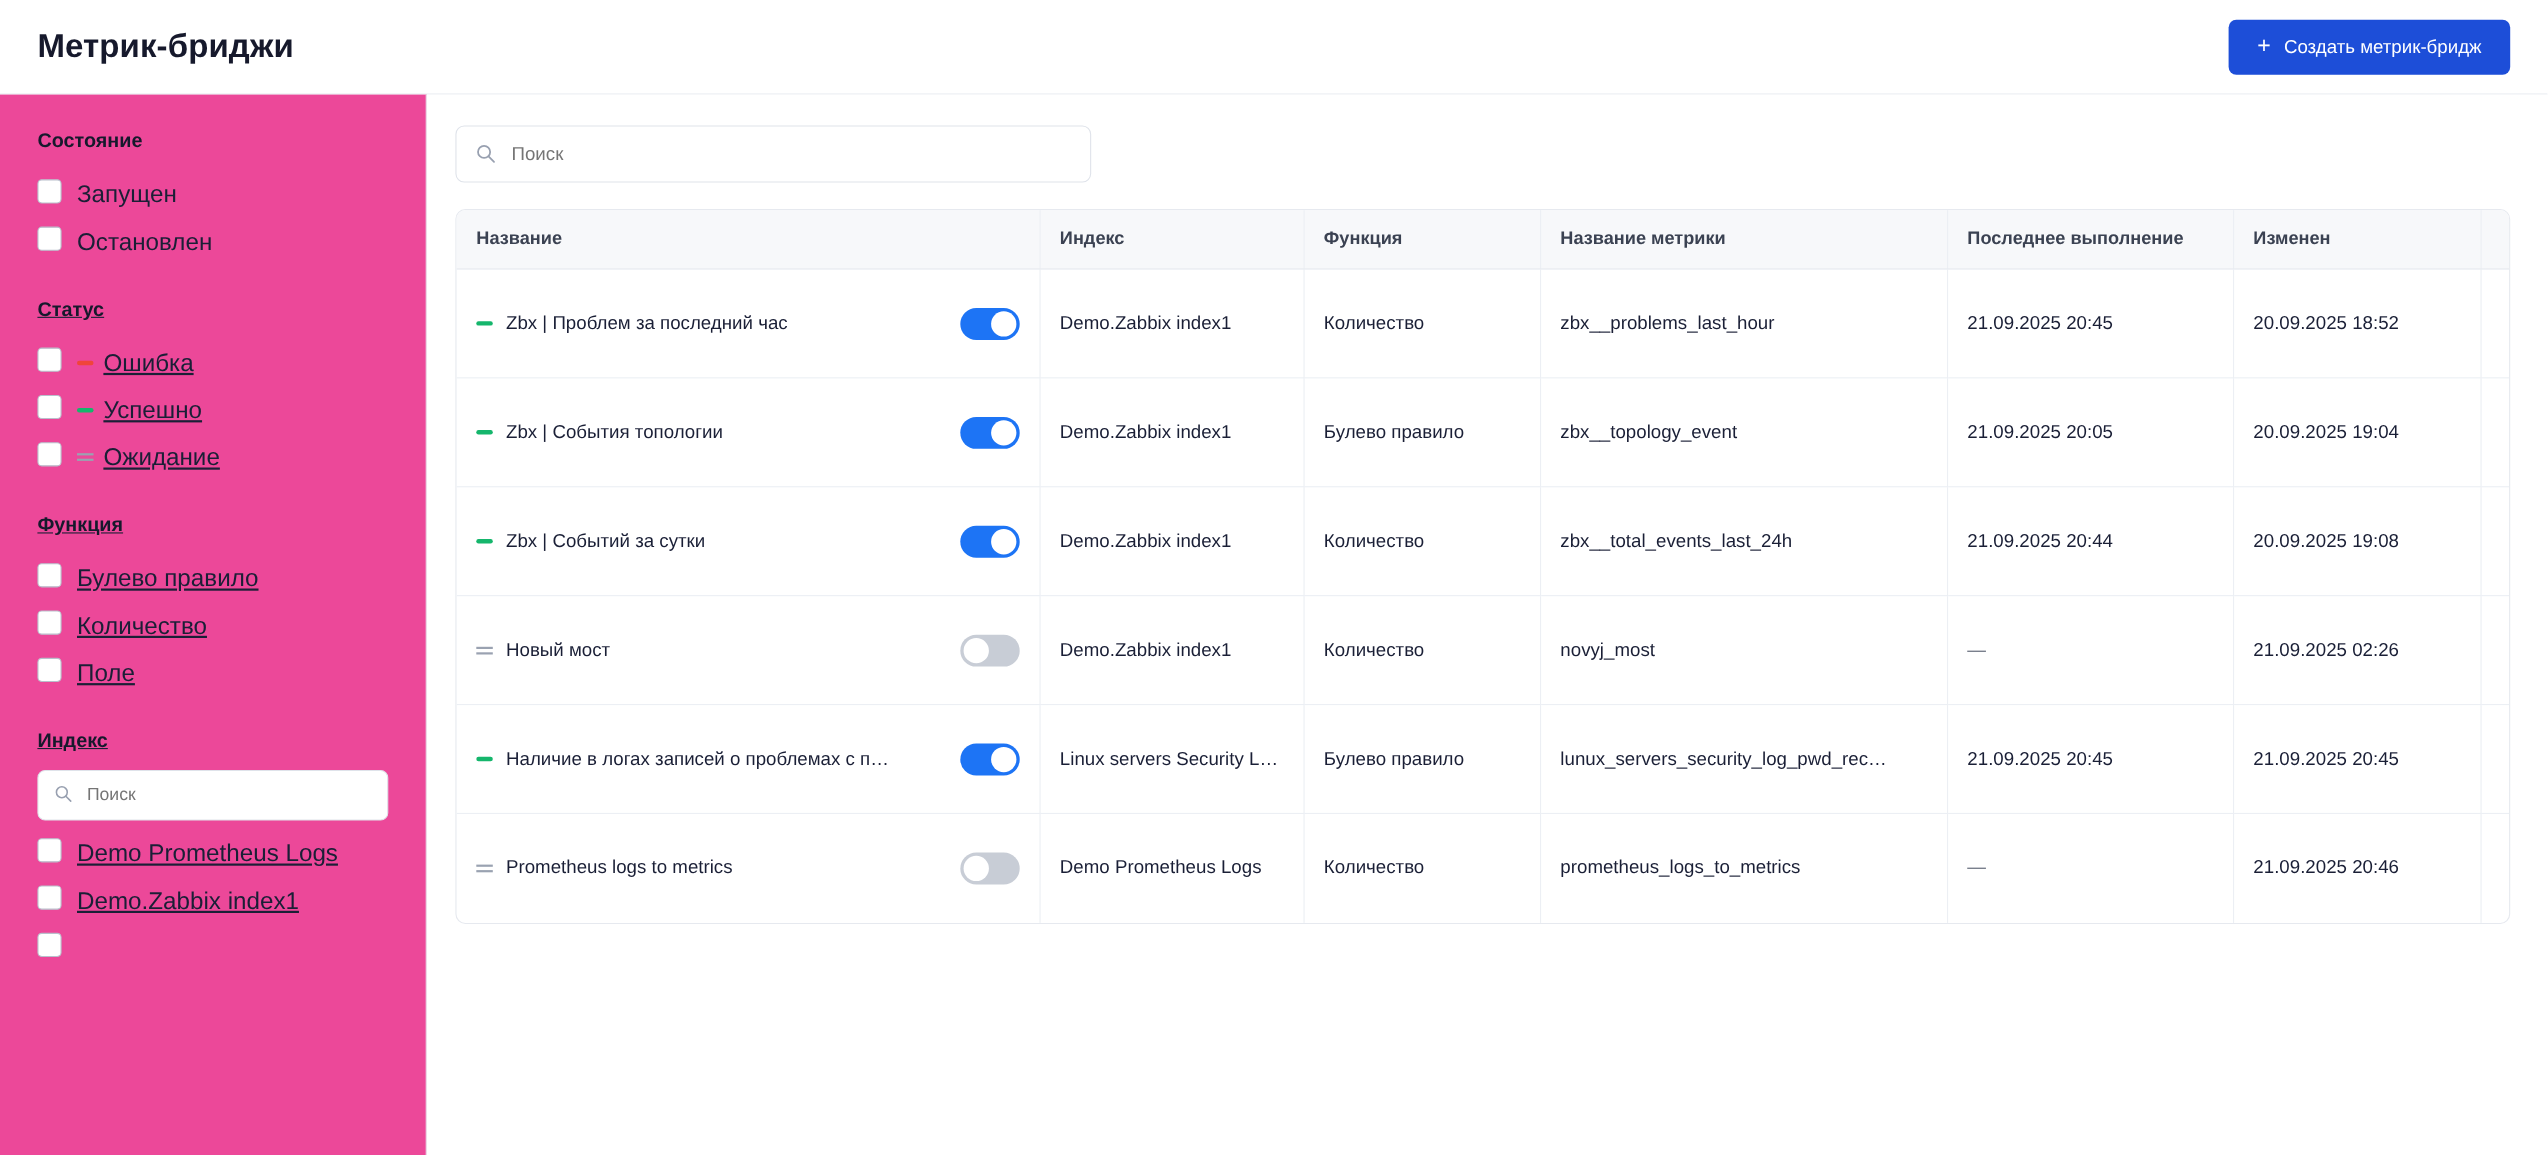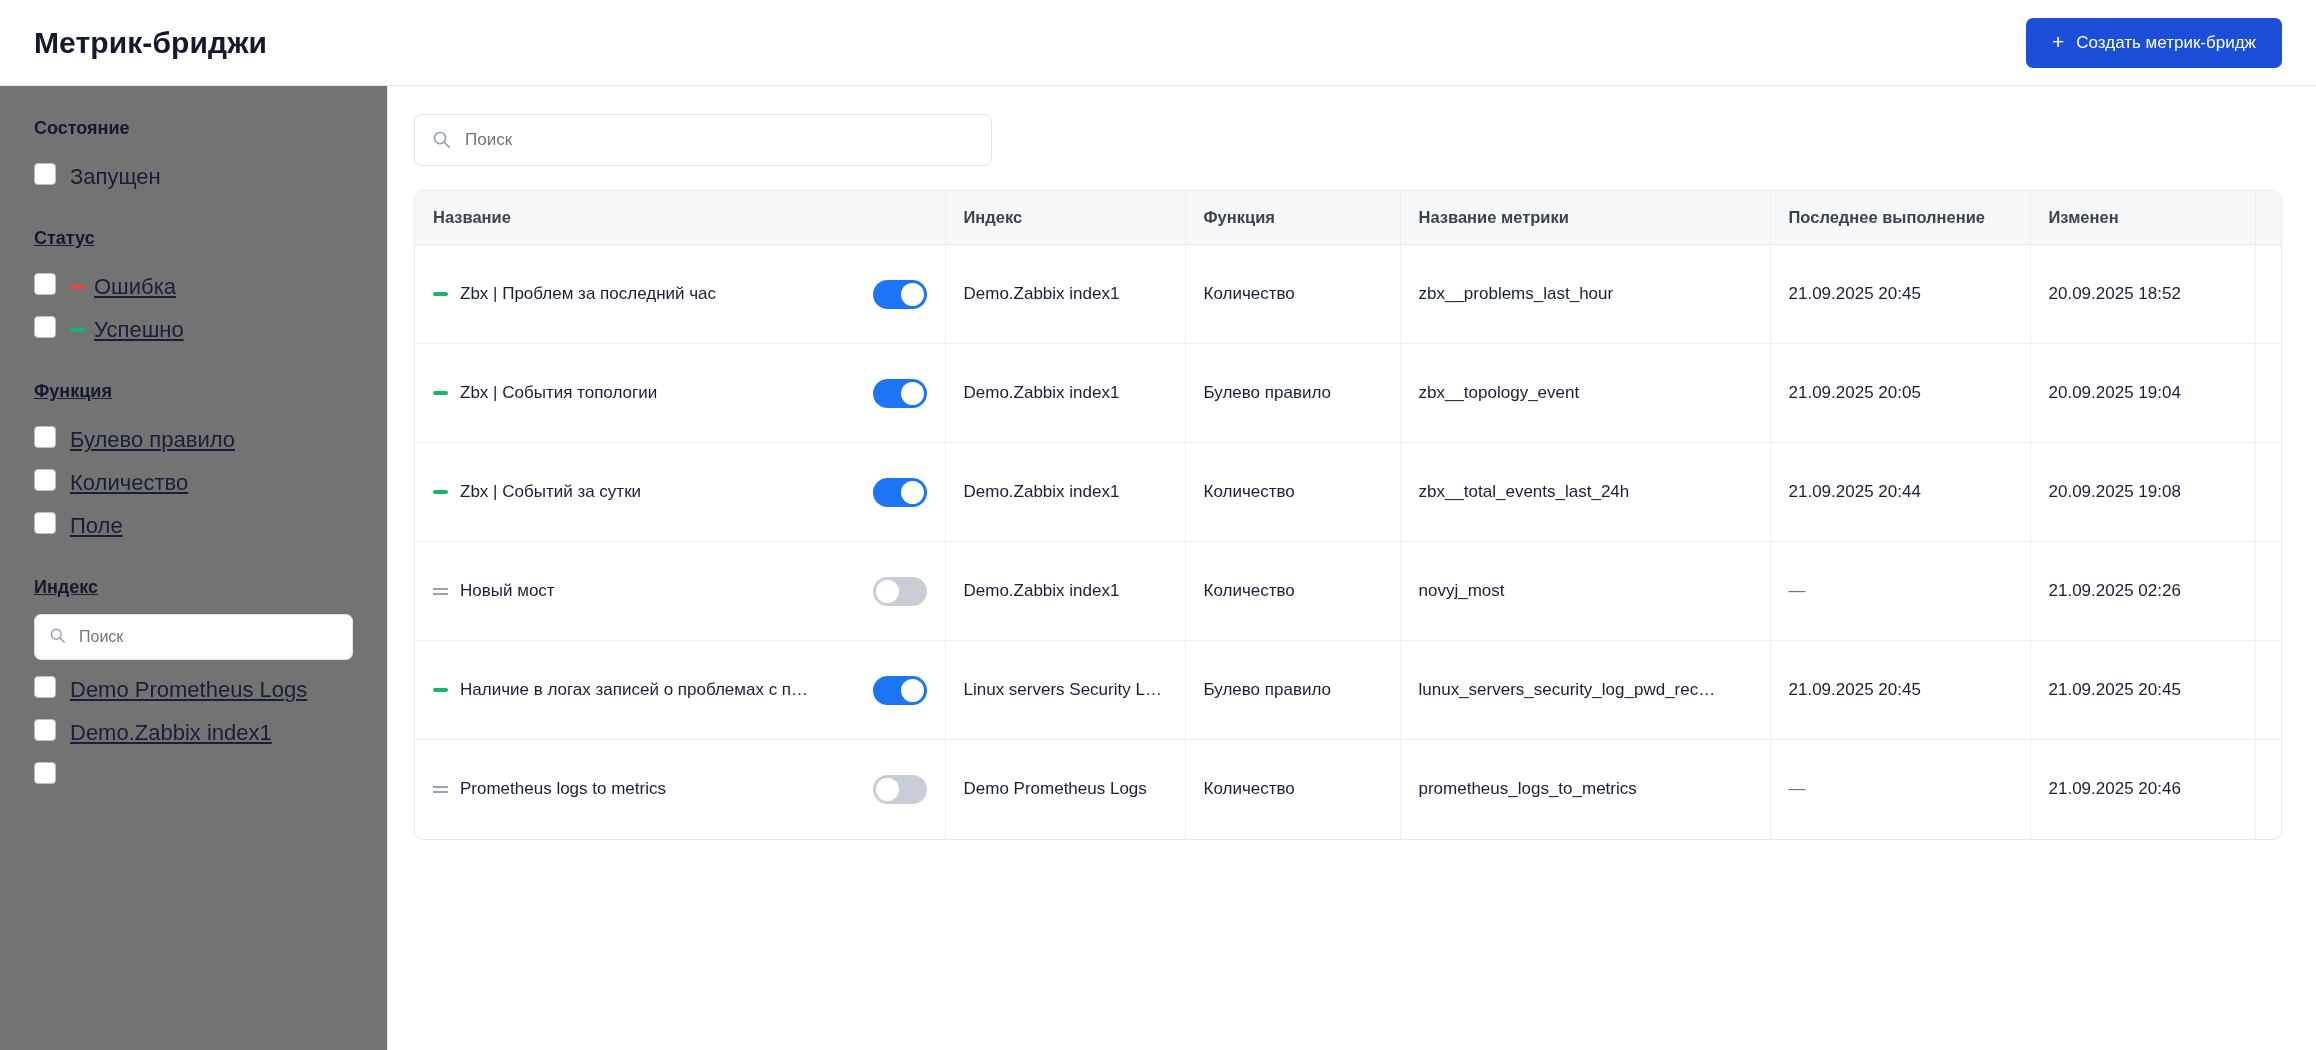--- a/index.html
+++ b/index.html
@@ -66,21 +66,21 @@
     flex: 1;
     min-height: 0;
   }
 
   
   .sidebar {
     width: 388px;
     min-width: 388px;
     border-right: 1px solid #e6e9ef;
     padding: 28px 34px 0 34px;
-    background: #737373;
+    background: #ec4899;
     overflow: hidden;
   }
   .facet + .facet { margin-top: 30px; text-decoration: underline; }
   .facet-title {
     font-size: 18px;
     font-weight: bold;
     color: #16192c;
     margin-bottom: 16px;
   }
   .facet-first .facet-title { margin-top: 4px; }
@@ -290,36 +290,49 @@
     <aside class="sidebar">
 
       <div class="facet facet-first">
         <div class="facet-title">Состояние</div>
         <div class="check-row">
           <span class="cb"></span>
           <span class="check-label">
             <span>Запущен</span>
           </span>
         </div>
+        <div class="check-row">
+          <span class="cb"></span>
+          <span class="check-label">
+            <span>Остановлен</span>
+          </span>
+        </div>
       </div>
 
       <div class="facet">
         <div class="facet-title">Статус</div>
         <div class="check-row">
           <span class="cb"></span>
           <span class="check-label">
             <span class="dash err"></span>
             <span>Ошибка</span>
           </span>
         </div>
         <div class="check-row">
           <span class="cb"></span>
           <span class="check-label">
             <span class="dash ok"></span>
             <span>Успешно</span>
+          </span>
+        </div>
+        <div class="check-row">
+          <span class="cb"></span>
+          <span class="check-label">
+            <span class="dash wait"></span>
+            <span>Ожидание</span>
           </span>
         </div>
       </div>
 
       <div class="facet">
         <div class="facet-title">Функция</div>
         <div class="check-row">
           <span class="cb"></span>
           <span class="check-label">
             <span>Булево правило</span>

